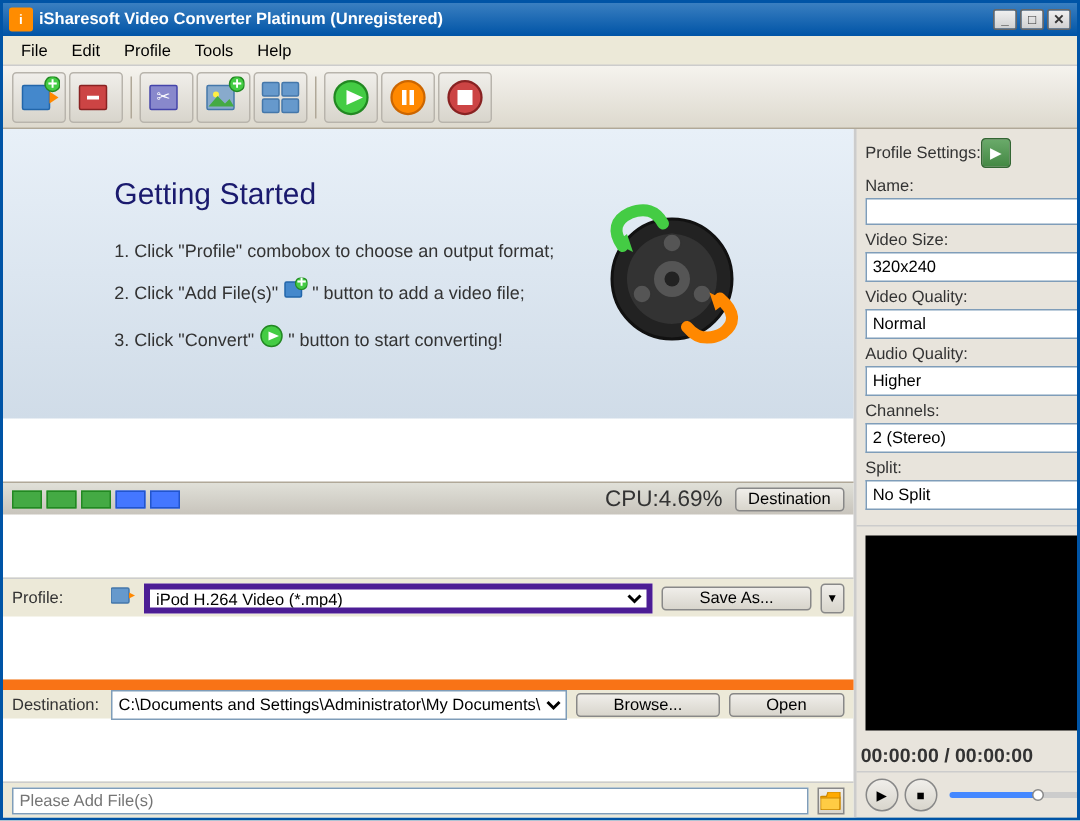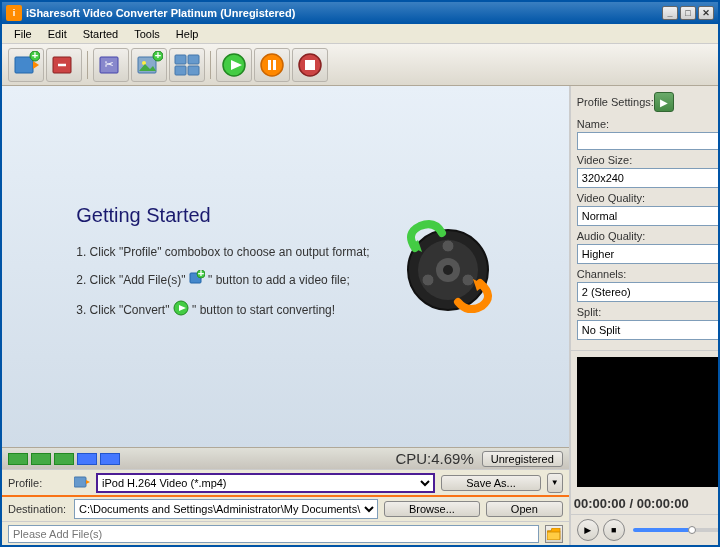--- a/index.html
+++ b/index.html
@@ -15,42 +15,42 @@
     
     .menu-bar { background: #ece9d8; height: 20px; display: flex; align-items: center; padding: 0 4px; border-bottom: 1px solid #ccc; flex-shrink: 0; }
     .menu-item { padding: 2px 8px; cursor: pointer; font-size: 11px; }
     
     .toolbar { background: linear-gradient(to bottom, #f5f3ee, #ddd9ce); height: 42px; display: flex; align-items: center; padding: 0 6px; gap: 2px; border-bottom: 1px solid #b0a898; flex-shrink: 0; }
     .tb-btn { width: 36px; height: 34px; background: linear-gradient(to bottom, #f0eeea, #d8d5cc); border: 1px solid #b8b4ac; border-radius: 3px; display: flex; align-items: center; justify-content: center; cursor: pointer; }
     .tb-sep { width: 1px; height: 28px; background: #b0a898; margin: 0 3px; }
     
     .main-area { display: flex; flex: 1; overflow: hidden; }
     
-    .left-panel { flex: 1; background: #fff; border-right: 1px solid #ccc; display: flex; flex-direction: column; }
+    .left-panel { flex: 1; background: #fff; border-right: 1px solid #ccc; display: flex; flex-direction: column; gap: 42px; }
     
     .content-area { flex: 1; background: linear-gradient(to bottom, #e8f0f8, #d0dce8); display: flex; align-items: center; justify-content: center; position: relative; }
     
     .getting-started { display: flex; align-items: center; gap: 30px; padding: 20px; }
     .gs-text h2 { font-size: 20px; color: #1a1a6e; font-weight: normal; margin-bottom: 16px; }
     .gs-text p { margin: 8px 0; color: #333; font-size: 12px; line-height: 1.6; }
     
     .bottom-strip { background: linear-gradient(to bottom, #e0e0d8, #c8c4bc); height: 22px; display: flex; align-items: center; padding: 0 6px; gap: 8px; border-top: 1px solid #b0a898; flex-shrink: 0; }
     .progress-area { display: flex; gap: 3px; }
     .progress-seg { height: 12px; width: 20px; }
     .seg-green { background: #44aa44; border: 1px solid #228822; }
     .seg-blue { background: #4477ff; border: 1px solid #2255cc; }
     .cpu-text { margin-left: auto; color: #333; font-size: 15px; }
     .pref-btn { background: linear-gradient(to bottom, #f0eeea, #d8d5cc); border: 1px solid #888; border-radius: 3px; padding: 1px 8px; cursor: pointer; }
     
     .profile-row { height: 26px; display: flex; align-items: center; padding: 0 6px; gap: 6px; border-top: 1px solid #ccc; background: #ece9d8; flex-shrink: 0; }
     .profile-label { color: #333; width: 60px; flex-shrink: 0; }
     .save-as-btn { background: linear-gradient(to bottom, #f0eeea, #d8d5cc); border: 1px solid #888; border-radius: 3px; padding: 1px 24px; cursor: pointer; white-space: nowrap; }
     .dropdown-btn { background: linear-gradient(to bottom, #f0eeea, #d8d5cc); border: 1px solid #888; border-radius: 3px; width: 16px; height: 20px; cursor: pointer; display: flex; align-items: center; justify-content: center; font-size: 8px; }
     
-    .dest-row { height: 26px; display: flex; align-items: center; padding: 0 6px; gap: 6px; border-top: 2px solid #f97316; background: #ece9d8; flex-shrink: 0; }
+    .dest-row { height: 26px; display: flex; align-items: center; padding: 0 6px; gap: 6px; border-top: 7px solid #f97316; background: #ece9d8; flex-shrink: 0; }
     
     .status-bar { height: 24px; display: flex; align-items: center; padding: 0 6px; gap: 6px; border-top: 1px solid #ccc; background: #ece9d8; flex-shrink: 0; }
     .status-input { flex: 1; height: 18px; border: 1px solid #7f9db9; background: white; padding: 0 4px; color: #888; }
     .file-icon-btn { width: 18px; height: 18px; border: 1px solid #888; background: linear-gradient(to bottom, #f0eeea, #d8d5cc); display: flex; align-items: center; justify-content: center; cursor: pointer; }
     
     .right-panel { width: 195px; background: #e8e4dc; border-left: 1px solid #ccc; display: flex; flex-direction: column; flex-shrink: 0; }
     
     .profile-settings { padding: 6px; border-bottom: 1px solid #ccc; }
     .ps-header { display: flex; align-items: center; justify-content: flex-start; margin-bottom: 6px; }
     .ps-label { font-size: 11px; color: #333; }
@@ -86,21 +86,21 @@
     <div class="title-buttons">
       <div class="title-btn">_</div>
       <div class="title-btn">□</div>
       <div class="title-btn">✕</div>
     </div>
   </div>
 
   <div class="menu-bar">
     <div class="menu-item">File</div>
     <div class="menu-item">Edit</div>
-    <div class="menu-item">Started</div>
+    <div class="menu-item">Profile</div>
     <div class="menu-item">Tools</div>
     <div class="menu-item">Help</div>
   </div>
 
   <div class="toolbar">
 
     <div class="tb-btn" title="Add Video">
       <svg width="28" height="28" viewBox="0 0 28 28">
         <rect x="3" y="6" width="18" height="16" rx="1" fill="#4488cc" stroke="#2266aa" stroke-width="1"></rect>
         <polygon points="21,10 27,14 21,18" fill="#ff8800"></polygon>
@@ -223,32 +223,32 @@
 
       <div class="bottom-strip">
         <div class="progress-area">
           <div class="progress-seg seg-green"></div>
           <div class="progress-seg seg-green"></div>
           <div class="progress-seg seg-green"></div>
           <div class="progress-seg seg-blue"></div>
           <div class="progress-seg seg-blue"></div>
         </div>
         <span class="cpu-text">CPU:4.69%</span>
-        <button class="pref-btn">Unregistered</button>
+        <button class="pref-btn">Destination</button>
       </div>
 
       <div class="profile-row">
         <span class="profile-label">Profile:</span>
         <span style="flex-shrink:0;">
           <svg width="16" height="14" viewBox="0 0 16 14">
             <rect x="0" y="2" width="12" height="10" rx="1" fill="#6699cc" stroke="#4477aa" stroke-width="1"></rect>
             <polygon points="12,5 16,7 12,9" fill="#ff8800"></polygon>
           </svg>
         </span>
-        <select style="flex:1;height:20px;border:2px solid #4c1d95;font-size:11px;background:white;">
+        <select style="flex:1;height:20px;border:4px solid #4c1d95;font-size:11px;background:white;">
           <option>iPod H.264 Video (*.mp4)</option>
         </select>
         <button class="save-as-btn">Save As...</button>
         <div class="dropdown-btn">▼</div>
       </div>
 
       <div class="dest-row">
         <span class="profile-label">Destination:</span>
         <select style="flex:1;height:20px;border:1px solid #7f9db9;font-size:11px;background:white;">
           <option>C:\Documents and Settings\Administrator\My Documents\</option>

